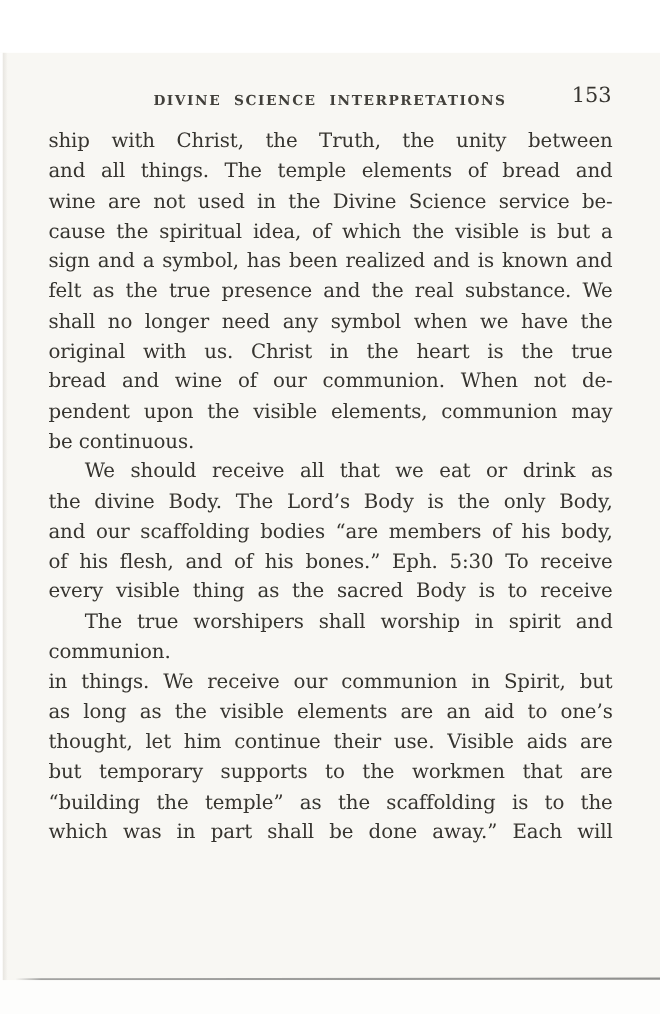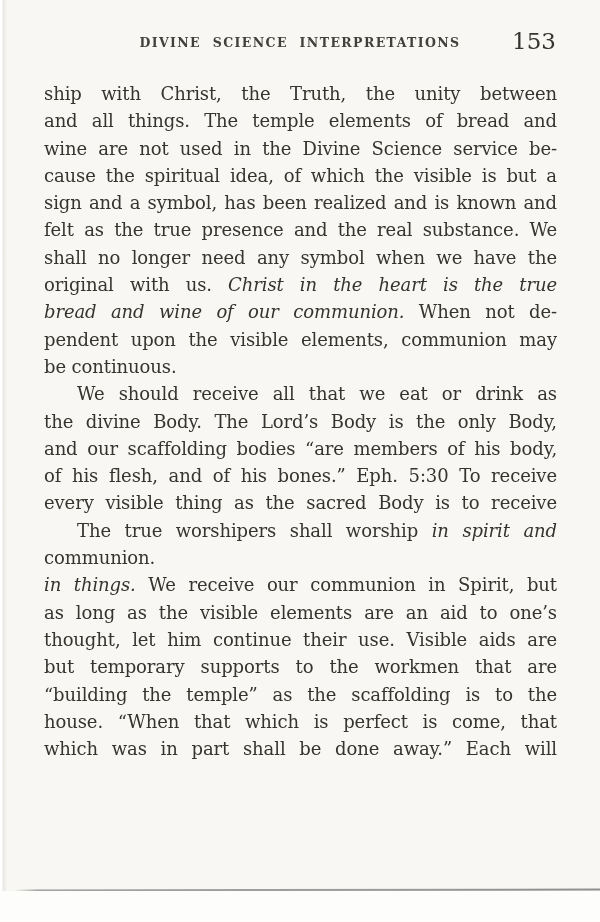--- a/index.html
+++ b/index.html
@@ -10,20 +10,21 @@
   }
   html,body{margin:0;padding:0;}
   body{
     width:600px;height:922px;position:relative;overflow:hidden;
     background:#fff;
     font-family:"DejaVu Serif", serif;
   }
   .page{
     position:absolute;inset:0;
     background:var(--paper);
+    margin-top:48px;
   }
   .edge-left{
     position:absolute;left:0;top:0;bottom:0;width:7px;
     background:linear-gradient(to right,#ffffff 0px,#ffffff 2px,#e9e7e2 3px,rgba(233,231,226,0) 7px);
   }
   .bottom-strip{
     position:absolute;left:0;right:0;bottom:0;height:31px;
     background:var(--below);
   }
   .bottom-line{
@@ -34,34 +35,34 @@
   .header{
     position:absolute;top:0;left:0;right:0;height:60px;
   }
   .header-title{
     position:absolute;top:35px;left:50%;transform:translateX(-50%);
     font-size:12.5px;font-weight:bold;letter-spacing:1.4px;word-spacing:6px;
     color:#42403b;white-space:nowrap;
   }
   .page-number{
     position:absolute;top:28px;right:44px;
-    font-size:23px;color:var(--ink);
+    font-size:19px;color:var(--ink);
   }
   .body-text{
-    position:absolute;left:44px;right:43px;top:80px;
+    position:absolute;left:44px;right:43px;top:67px;
     font-size:18px;line-height:27.3px;letter-spacing:-0.1px;
     color:var(--ink);
   }
   .line{
     height:27.3px;overflow:hidden;
     text-align:justify;text-align-last:justify;
   }
   .line.nj{text-align-last:left;}
   .line.ind{text-indent:33px;}
-  .it{font-style:italic;}
+  .it{}
 </style>
 </head>
 <body>
 
 <div class="page">
   <div class="edge-left"></div>
 
   <div class="header">
     <div class="header-title">DIVINE SCIENCE INTERPRETATIONS</div>
     <div class="page-number">153</div>
@@ -84,19 +85,18 @@
       <div class="line"><span>and our scaffolding bodies “are members of his body,</span></div>
       <div class="line"><span>of his flesh, and of his bones.” Eph. 5:30 To receive</span></div>
       <div class="line"><span>every visible thing as the sacred Body is to receive</span></div>
       <div class="line ind"><span>The true worshipers shall worship </span><span class="it">in spirit and</span></div>
       <div class="line nj"><span>communion.</span></div>
       <div class="line"><span class="it">in things.</span><span> We receive our communion in Spirit, but</span></div>
       <div class="line"><span>as long as the visible elements are an aid to one’s</span></div>
       <div class="line"><span>thought, let him continue their use. Visible aids are</span></div>
       <div class="line"><span>but temporary supports to the workmen that are</span></div>
       <div class="line"><span>“building the temple” as the scaffolding is to the</span></div>
-      <div class="line"><span>house. “When that which is perfect is come, that</span></div>
       <div class="line"><span>which was in part shall be done away.” Each will</span></div>
     </div>
 
   <div class="bottom-line"></div>
   <div class="bottom-strip"></div>
 </div>
 
 </body></html>

